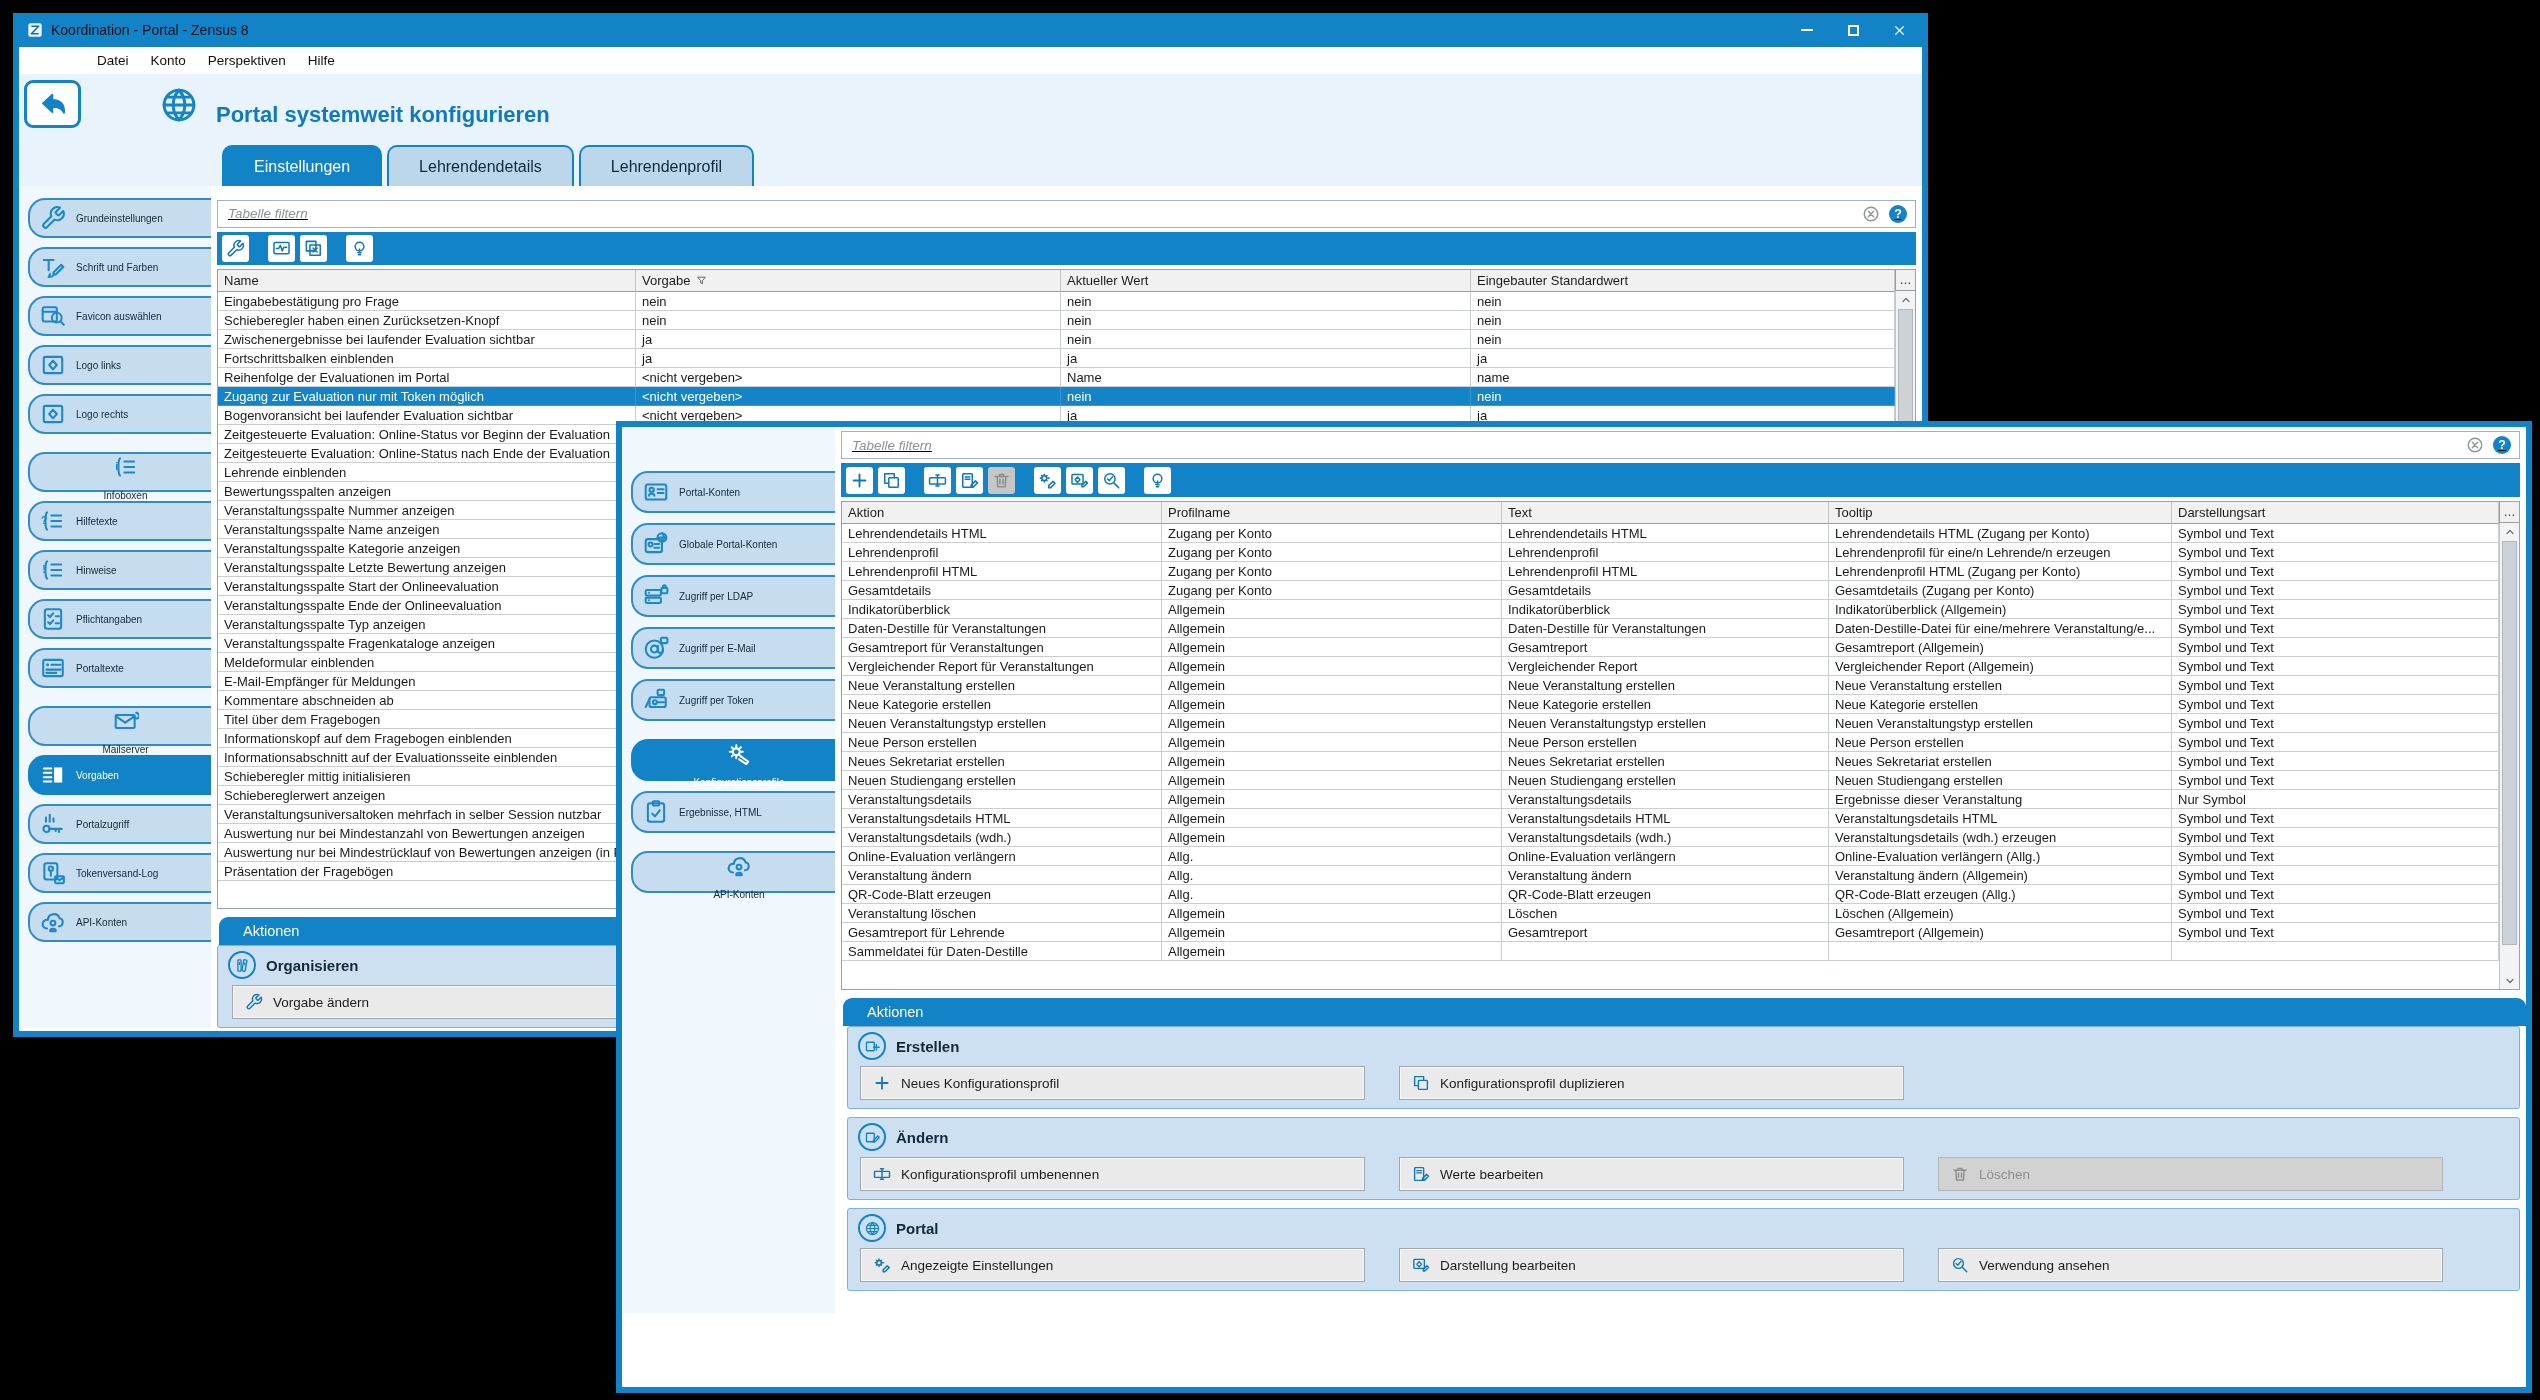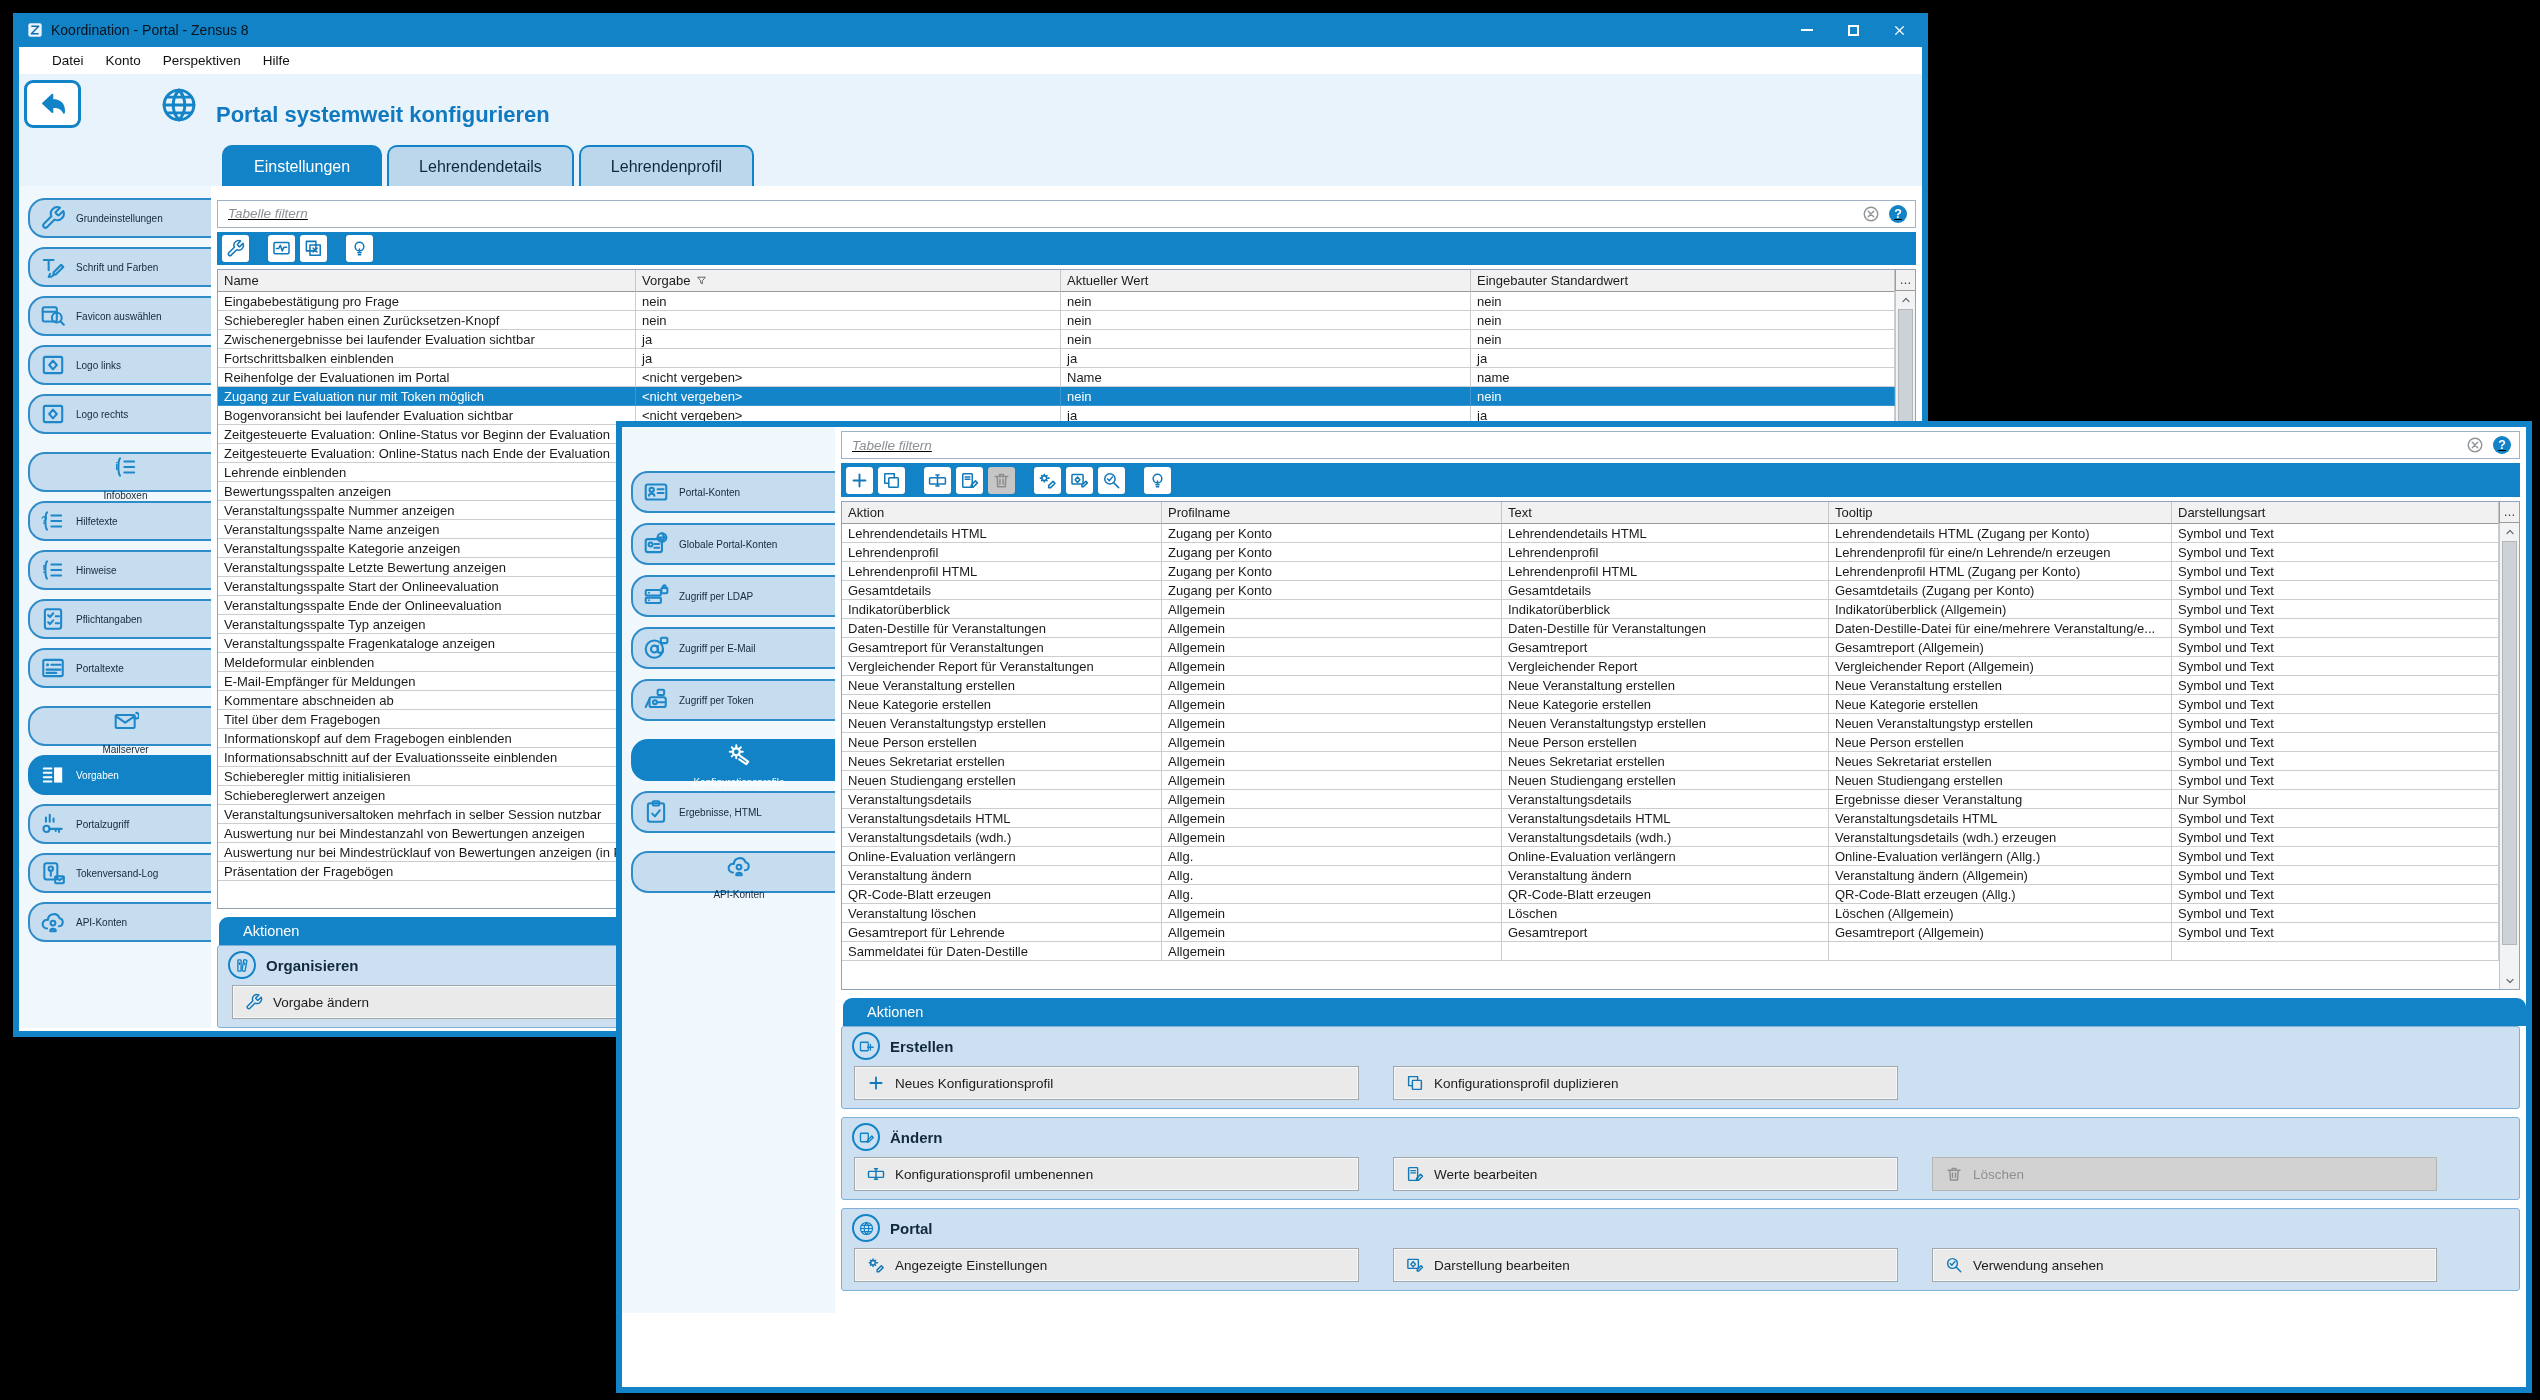--- a/index.html
+++ b/index.html
@@ -10,21 +10,21 @@
   .ic{width:22px;height:22px;flex:none;display:block;}
   
   #backwin{left:13px;top:13px;width:1915px;height:1024px;border-top:none;}
   .titlebar{height:34px;background:#1283c6;display:flex;align-items:center;padding:0 0 0 8px;color:#07131d;font-size:14px;gap:8px;}
   .titlebar .t{white-space:nowrap;}
   .wbtns{margin-left:auto;display:flex;height:100%;}
   .wbtn{width:46px;height:100%;display:flex;align-items:center;justify-content:center;color:#fff;background:transparent;border:none;cursor:pointer;}
   .wbtn .bar{width:12px;border-bottom:2px solid #fff;display:block;}
   .wbtn .box{width:11px;height:11px;border:2px solid #fff;display:block;}
   .wbtn svg{width:13px;height:13px;}
-  .menubar{height:27px;background:#fff;display:flex;align-items:center;padding-left:22px;font-size:13.5px;color:#101010;}
+  .menubar{height:27px;background:#fff;display:flex;align-items:center;padding-left:22px;font-size:13.5px;color:#101010;margin-left:45px;}
   .menubar .mi{padding:3px 11px;cursor:default;}
   .hdrband{position:relative;background:#e9f3fb;}
   #backwin .hdrband{height:62px;}
   .backbtn{position:absolute;background:#fff;border:3px solid #1283c6;border-radius:9px;display:flex;align-items:center;justify-content:center;color:#1283c6;cursor:pointer;}
   #backwin .backbtn{left:5px;top:6px;width:57px;height:48px;}
   .backbtn svg{width:30px;height:30px;}
   .pagetitle{position:absolute;font-size:22px;font-weight:bold;color:#1079c0;white-space:nowrap;}
   #backwin .pagetitle{left:197px;top:28px;}
   .titleicon{position:absolute;color:#1584c6;}
   #backwin .titleicon{left:139px;top:10px;width:42px;height:42px;}
@@ -85,21 +85,21 @@
   .ghead{display:flex;align-items:center;gap:10px;}
   .gcirc{width:28px;height:28px;border:2px solid #1283c6;border-radius:50%;display:flex;align-items:center;justify-content:center;color:#1283c6;flex:none;}
   .gcirc .ic{width:17px;height:17px;}
   .gtitle{font-size:15px;font-weight:bold;color:#11293c;}
   .abtn{height:34px;display:flex;align-items:center;gap:10px;padding:0 12px;background:#eaeaea;border:1px solid #a0a8ae;box-shadow:inset 0 0 0 1px #f7f7f7;font-size:13.5px;color:#1c1c1c;cursor:pointer;white-space:nowrap;overflow:hidden;}
   .abtn .ic{width:18px;height:18px;color:#1178ba;}
   .abtn.disabled{background:#d2d2d2;border-color:#b5b5b5;color:#8f8f8f;box-shadow:none;cursor:default;}
   .abtn.disabled .ic{color:#8f8f8f;}
   #backwin .gbox .abtn{margin:6px 4px 3px 4px;width:calc(100% - 8px);}
   .btngrid{display:grid;grid-template-columns:repeat(3,505px);column-gap:34px;margin:6px 0 3px 2px;}
-  .groups{display:flex;flex-direction:column;gap:8px;margin-top:0;}
+  .groups{display:flex;flex-direction:column;gap:8px;margin-top:0;padding-left:6px;}
   
   #frontwin{left:616px;top:421px;width:1916px;height:972px;}
   #frontwin .hdrband{height:74px;}
   #frontwin .backbtn{left:6px;top:9px;width:60px;height:50px;}
   #frontwin .titleicon{left:118px;top:13px;width:48px;height:48px;}
   #frontwin .pagetitle{left:182px;top:20px;display:flex;align-items:center;gap:14px;}
   .titlebulb{width:30px;height:30px;border-radius:50%;border:2px solid #8aa5b8;color:#1283c6;display:flex;align-items:center;justify-content:center;background:#f4fafe;cursor:pointer;}
   .titlebulb .ic{width:18px;height:18px;}
   .openbrowser{position:absolute;right:8px;top:22px;height:28px;padding:0 14px;background:#f2f2f2;border:1px solid #8e9aa5;border-radius:2px;font-size:13px;color:#111;cursor:pointer;}
   #frontwin .winbody{height:886px;}

